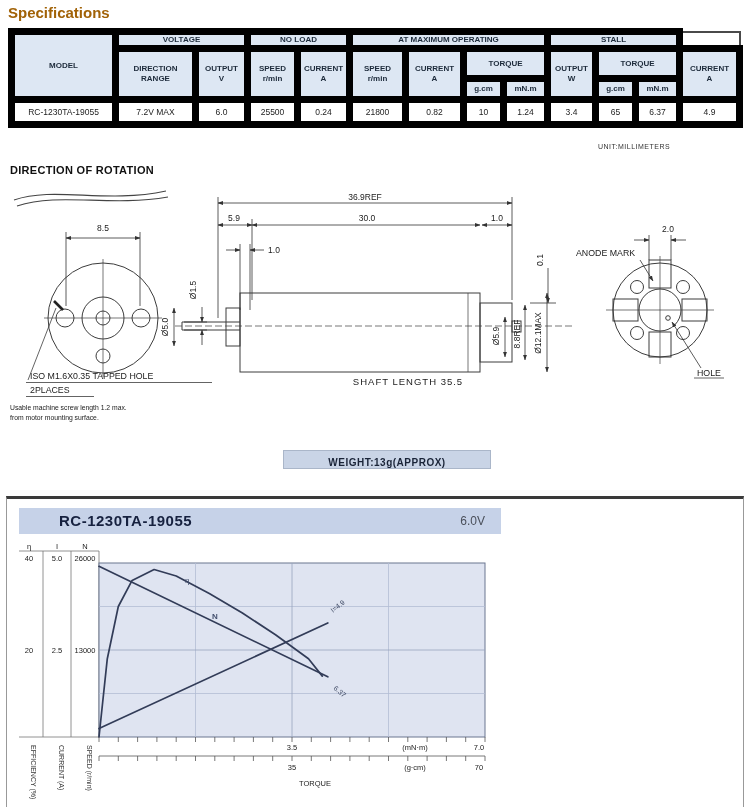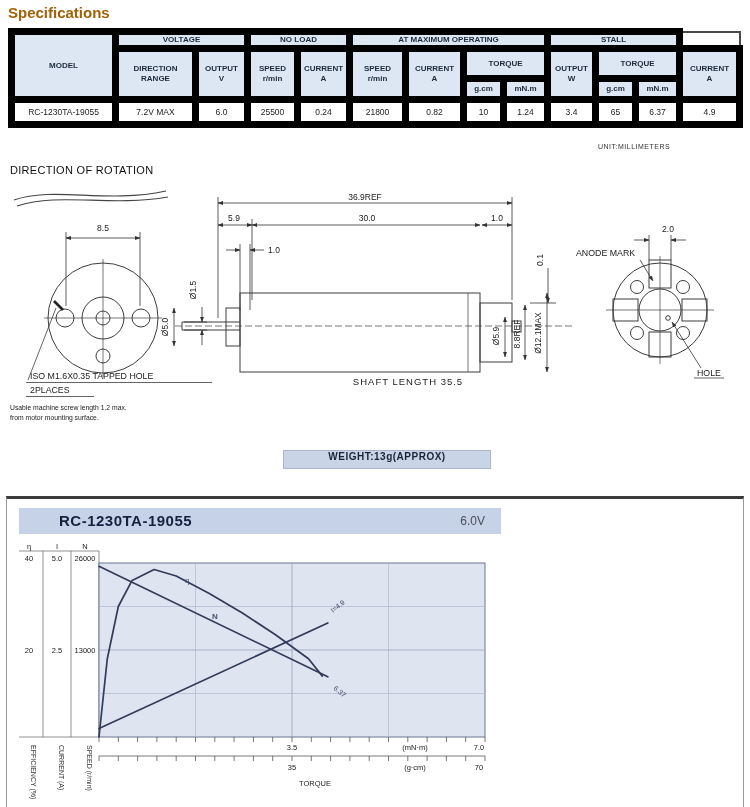--- a/index.html
+++ b/index.html
@@ -14,30 +14,30 @@
   td,th{border:7px solid #000000;padding:0;text-align:center;vertical-align:middle;
         font-size:8px;line-height:1.25;overflow:hidden;margin-left:8px;}
   .spec-table table{border:2px solid #4a4a4a;}
   th{background:#dde7f3;color:#1c2a3a;font-weight:bold;}
   .grp{font-size:8.5px;height:16px;}
   .sub{height:30px;}
   .unitrow td,.unitrow th{height:14px;}
   .datarow td{height:18px;background:#fff;font-size:8.5px;color:#222;}
   
   .unit-note{left:598px;top:143px;font-size:7px;color:#333;letter-spacing:.5px;}
-  .dor{left:10px;top:164px;font-size:11px;font-weight:normal;color:#111;letter-spacing:.3px;}
+  .dor{left:10px;top:164px;font-size:11px;font-weight:bold;color:#111;letter-spacing:.3px;}
   
   text{font-family:"Liberation Sans",sans-serif;fill:#1b1b1b;}
   .dim{font-size:8.5px;text-anchor:middle;}
   .note{font-size:8.8px;text-anchor:start;}
   .fine{font-size:6.8px;text-anchor:start;fill:#222;}
   .big{font-size:9.5px;letter-spacing:1px;text-anchor:middle;}
   
   .weight-bar{left:283px;top:450px;width:206px;height:17px;background:#c9d4e6;
-      display:flex;align-items:flex-start;justify-content:center;
+      display:flex;align-items:flex-end;justify-content:center;
       font-size:10px;font-weight:bold;color:#1a2438;letter-spacing:.5px;border:1px solid #aab6c9;}
   
   .chart-box{left:6px;top:496px;width:736px;height:310px;background:#fff;
       border:1px solid #999;border-top:3px solid #3a3a3a;}
   .chart-titlebar{left:12px;top:9px;width:482px;height:26px;background:#c6d2e8;}
   .chart-model{position:absolute;left:40px;top:4px;font-size:15px;font-weight:bold;
       color:#16213f;letter-spacing:.5px;}
   .chart-volt{position:absolute;right:16px;top:6px;font-size:12px;color:#4a4f5a;}
   .gut{font-size:7.5px;text-anchor:middle;fill:#222;}
   .axt{font-size:7px;fill:#333;}

